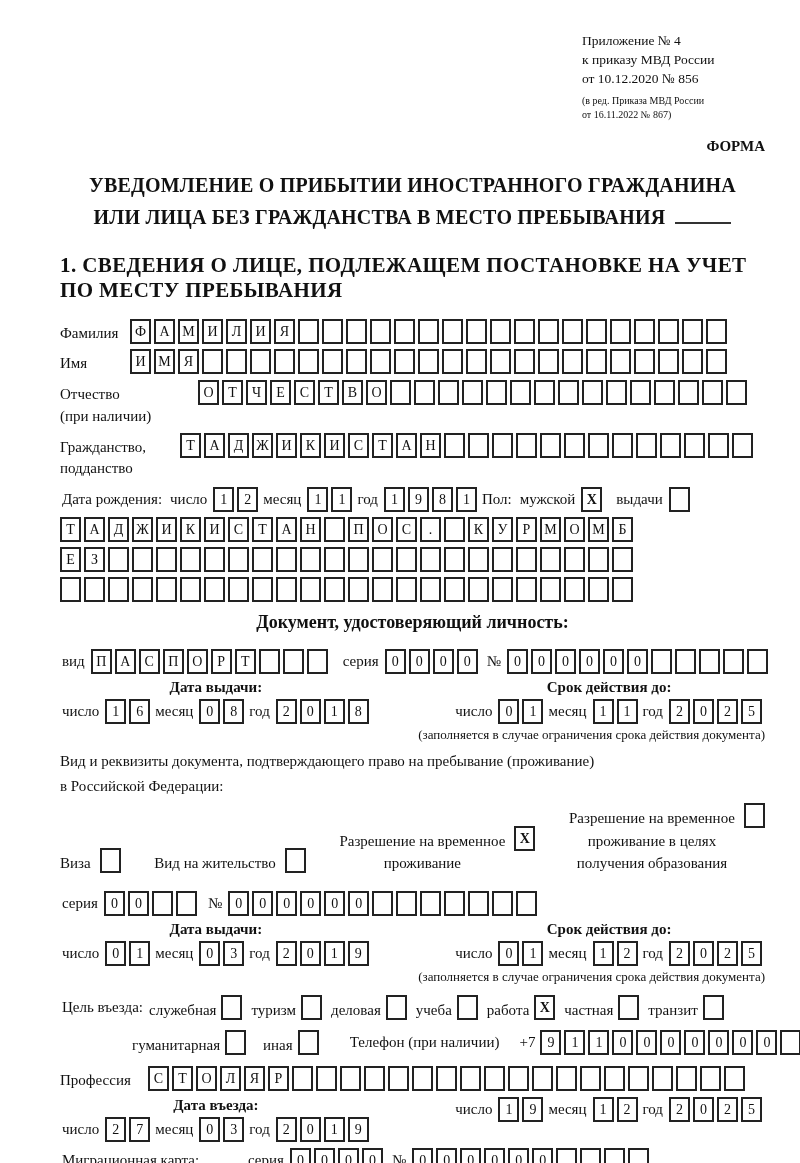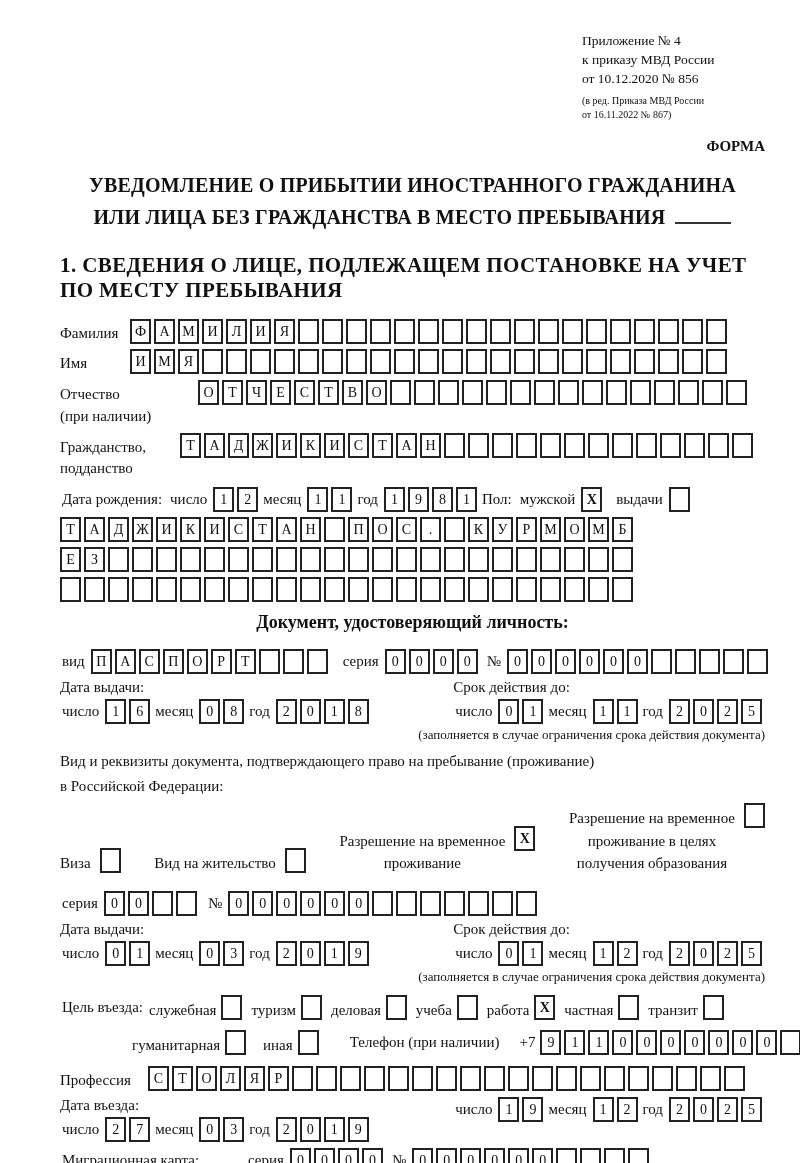--- a/index.html
+++ b/index.html
@@ -33,21 +33,21 @@
   .lblcol{line-height:1.5;padding-top:3px;}
   .cellcol .cells{display:flex;margin-bottom:5px;}
 
   .inlbl{padding-top:4px;margin:0 6px 0 2px;white-space:nowrap;}
   .inline-row{display:flex;align-items:flex-start;margin-bottom:5px;font-size:15px;margin-top:16px;}
 
   .doc-header{text-align:center;font-weight:bold;font-size:18px;margin:3px 0 7px;}
 
   .dates-row{display:flex;justify-content:space-between;margin-bottom:1px;}
   .date-group{font-size:15px;}
-  .date-title{margin-bottom:3px;}
+  .date-title{text-align:center;margin-bottom:3px;font-weight:bold;}
   .date-fields{display:flex;align-items:flex-start;}
   .note{text-align:right;font-size:13px;margin:3px 0 10px;}
 
   .intro{font-size:15px;margin-bottom:8px;}
   .options-row{display:flex;justify-content:space-between;align-items:flex-end;font-size:15px;margin:4px 0 14px;}
   .opt{display:flex;align-items:flex-start;}
   .opt .txt{padding-top:4px;margin-right:9px;text-align:center;line-height:1.5;}
 
   .purpose-row{display:flex;align-items:flex-start;font-size:15px;margin-bottom:9px;flex-wrap:nowrap;}
   .purpose-row .opt{margin-right:9px;}

